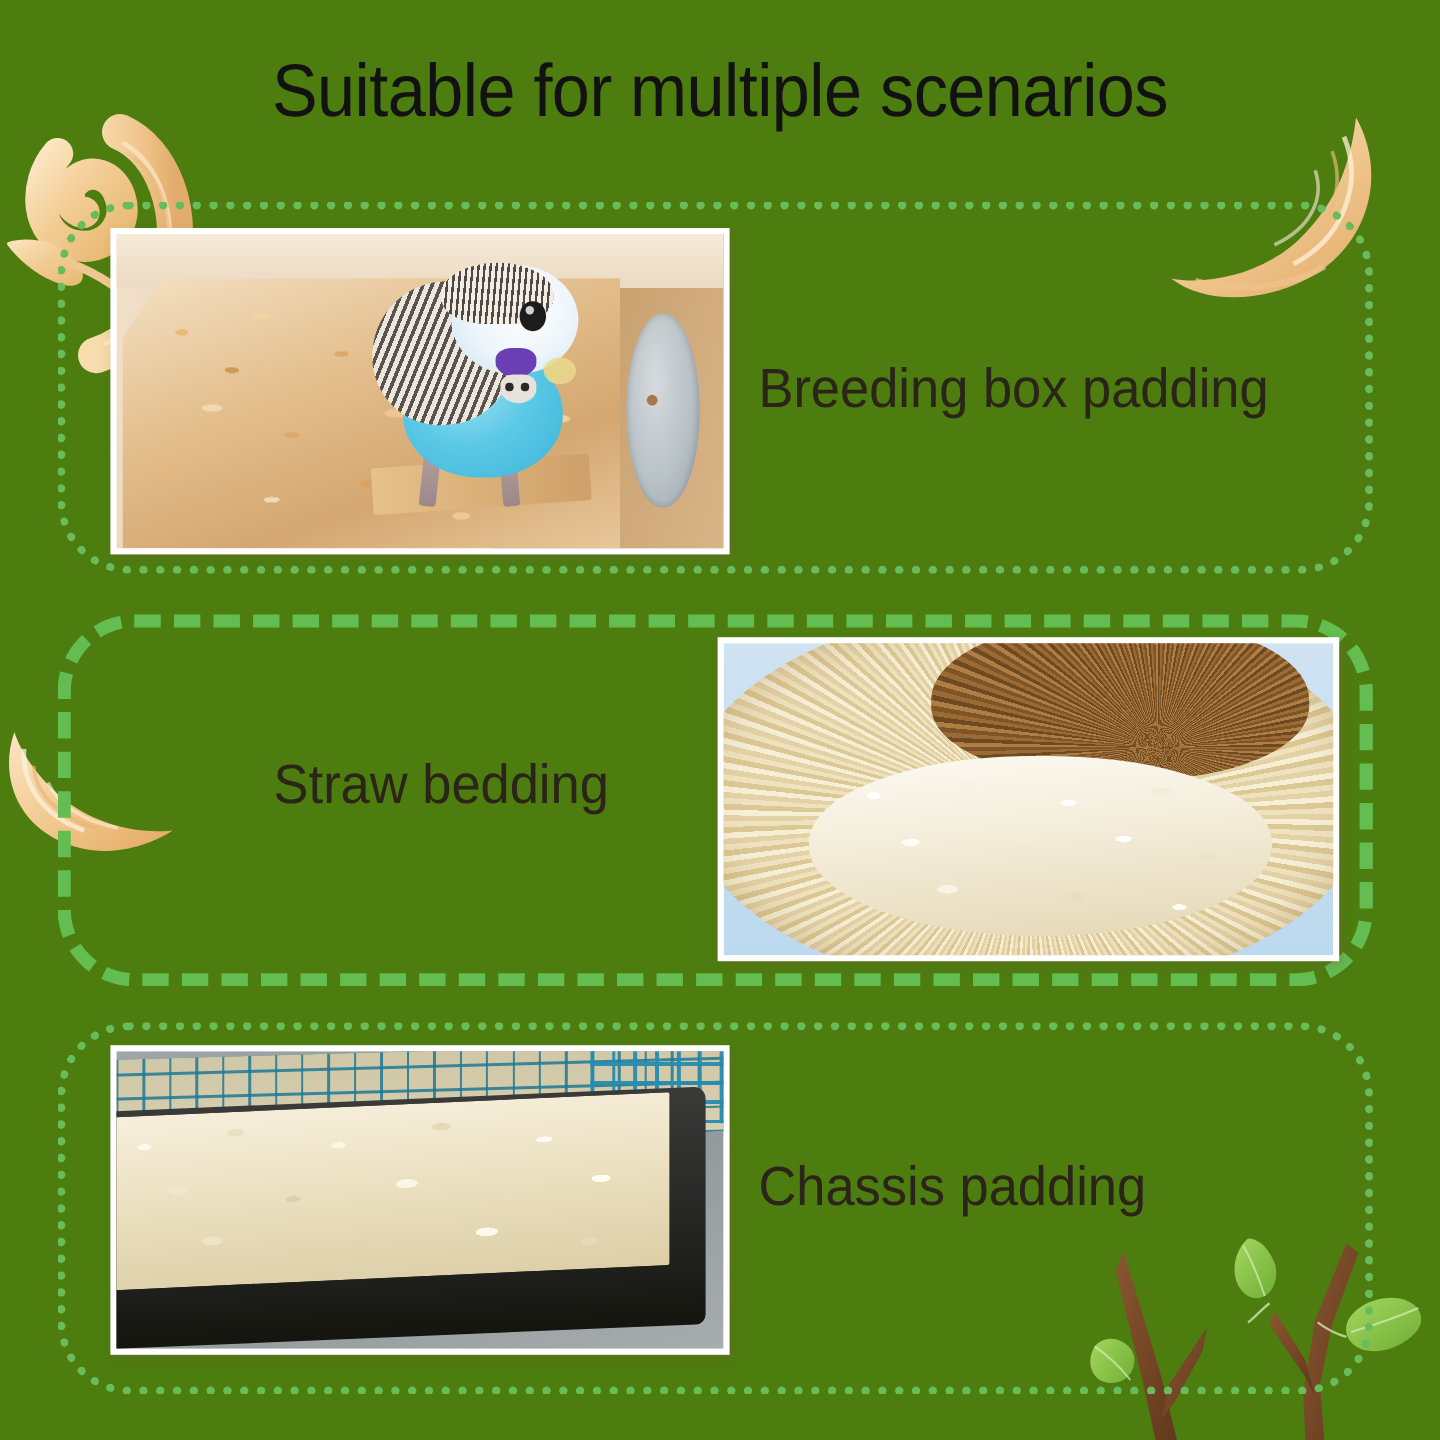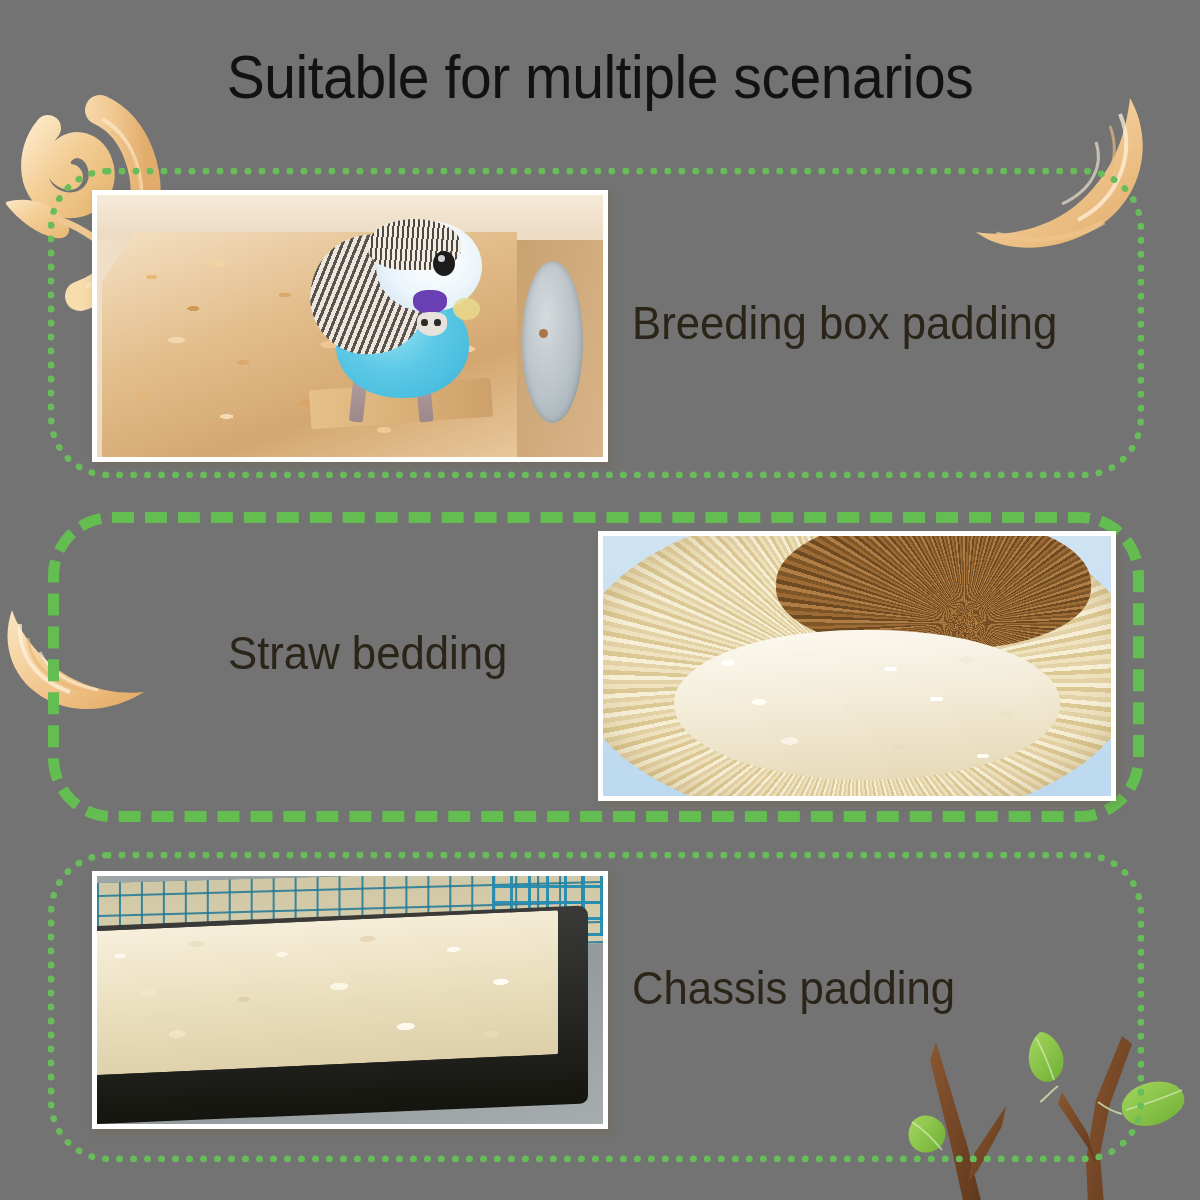--- a/index.html
+++ b/index.html
@@ -11,21 +11,21 @@
     height: 1200px;
     background: #f9dcb4;
     font-family: "Liberation Sans", sans-serif;
     overflow: hidden;
     position: relative;
   }
   #stage {
     position: relative;
     width: 1200px;
     height: 1200px;
-    background: #737373;
+    background: #4d7c0f;
     overflow: hidden;
   }
 
   
   #title {
     position: absolute;
     top: 42px;
     left: 0;
     width: 1200px;
     text-align: center;

